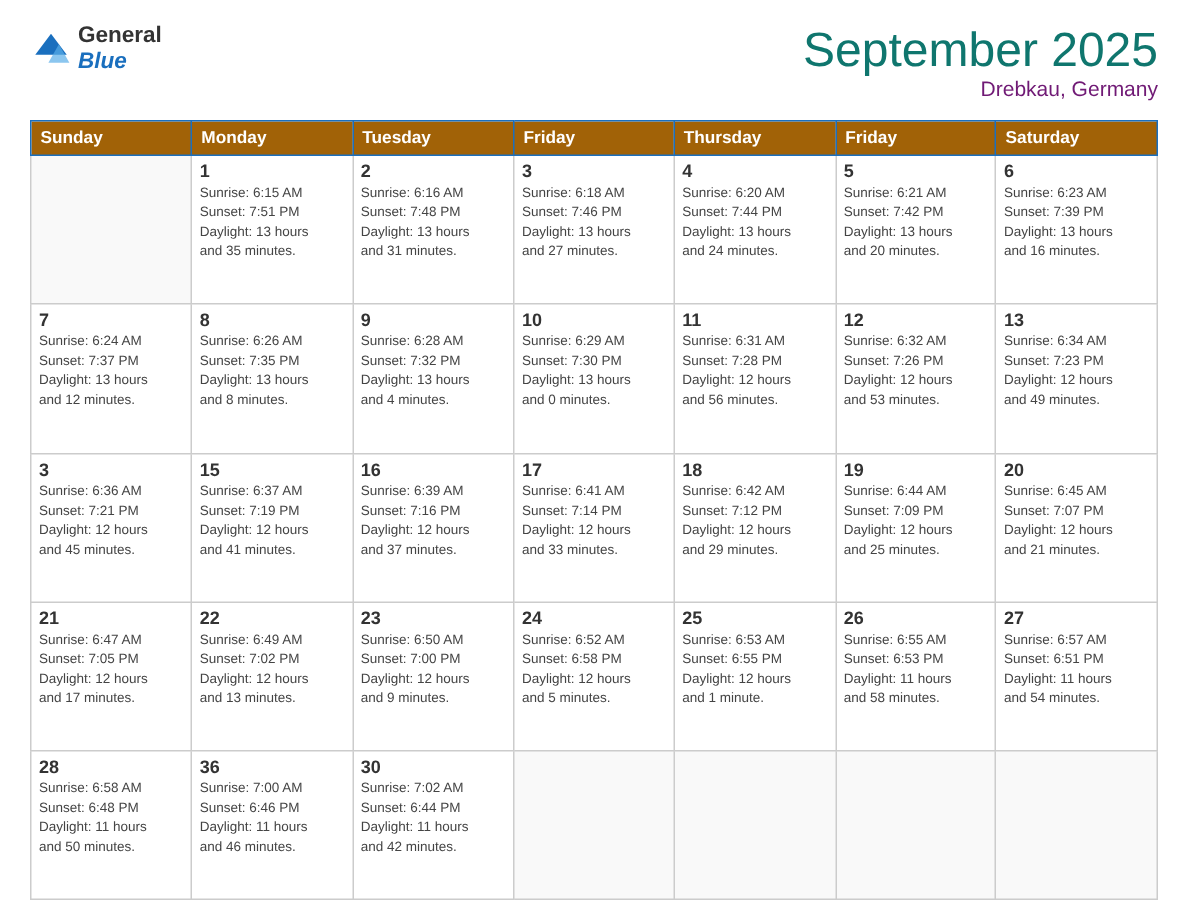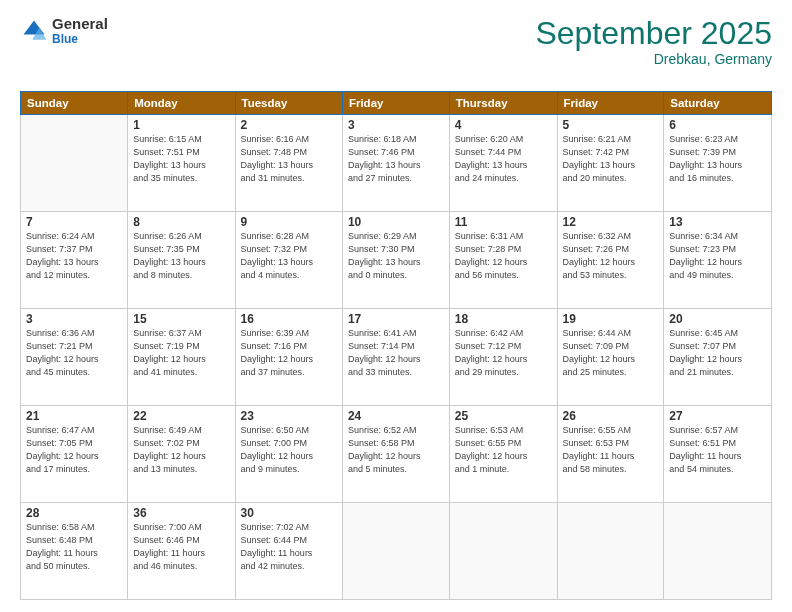--- a/index.html
+++ b/index.html
@@ -14,58 +14,59 @@
       width: 792px;
       height: 612px;
       padding: 16px 20px 12px 20px;
       display: flex;
       flex-direction: column;
     }
     .header {
       display: flex;
       justify-content: space-between;
       align-items: flex-start;
-      margin-bottom: 24px;
+      margin-bottom: 13px;
     }
     .logo {
       display: flex;
       align-items: center;
       gap: 4px;
     }
     .logo-text {
       display: flex;
       flex-direction: column;
       line-height: 1.1;
     }
     .logo-general {
       font-size: 15px;
       font-weight: bold;
       color: #333;
     }
     .logo-blue {
-      font-size: 12px;
+      font-size: 15px;
       font-weight: bold;
       color: #1a6fbe;
+      font-style: italic;
     }
     .logo-icon {
       width: 28px;
       height: 28px;
     }
     .title-block {
       text-align: right;
     }
     .month-title {
       font-size: 32px;
       font-weight: normal;
       color: #0f766e;
       line-height: 1.1;
     }
     .subtitle {
       font-size: 14px;
-      color: #0f766e;
+      color: #701a75;
     }
     .calendar {
       width: 100%;
       border-collapse: collapse;
       flex: 1;
     }
     .calendar th {
       background: #a16207;
       color: #fff;
       font-size: 11.5px;

